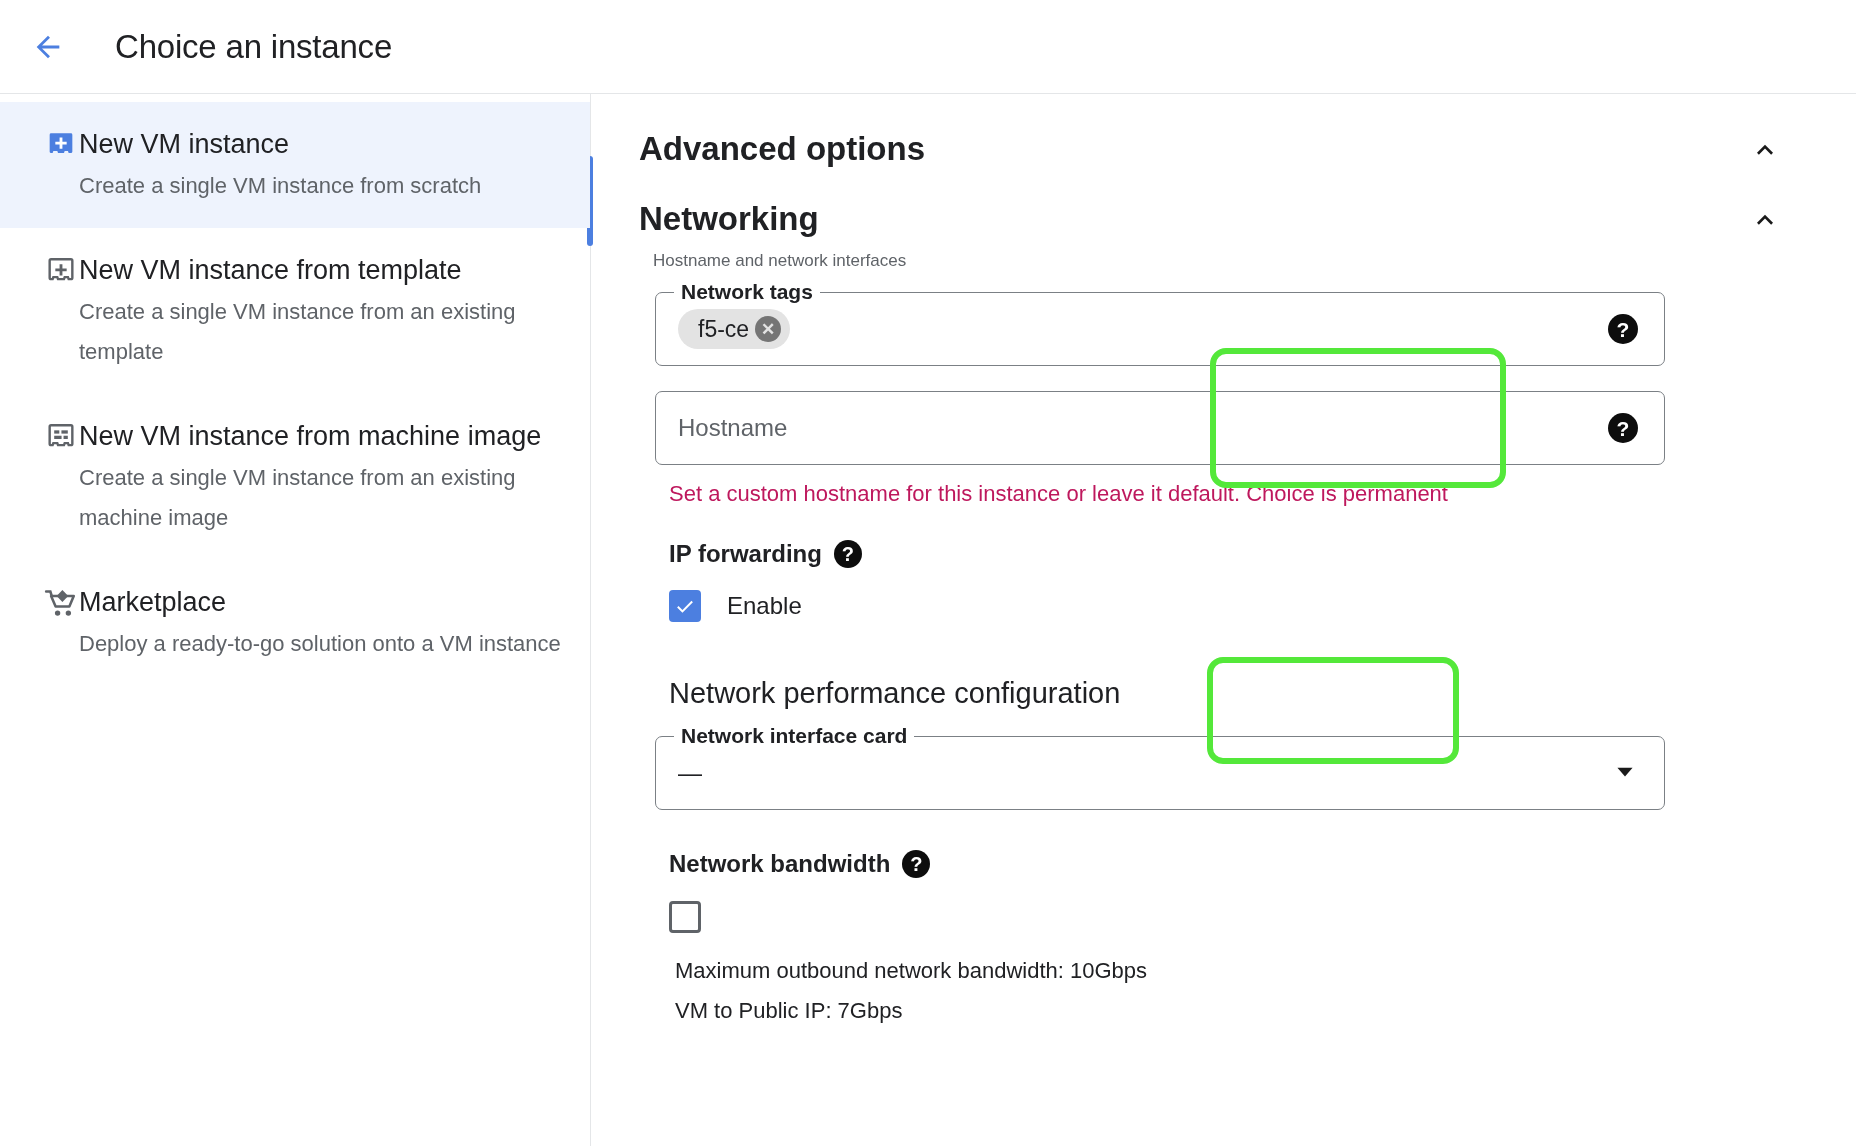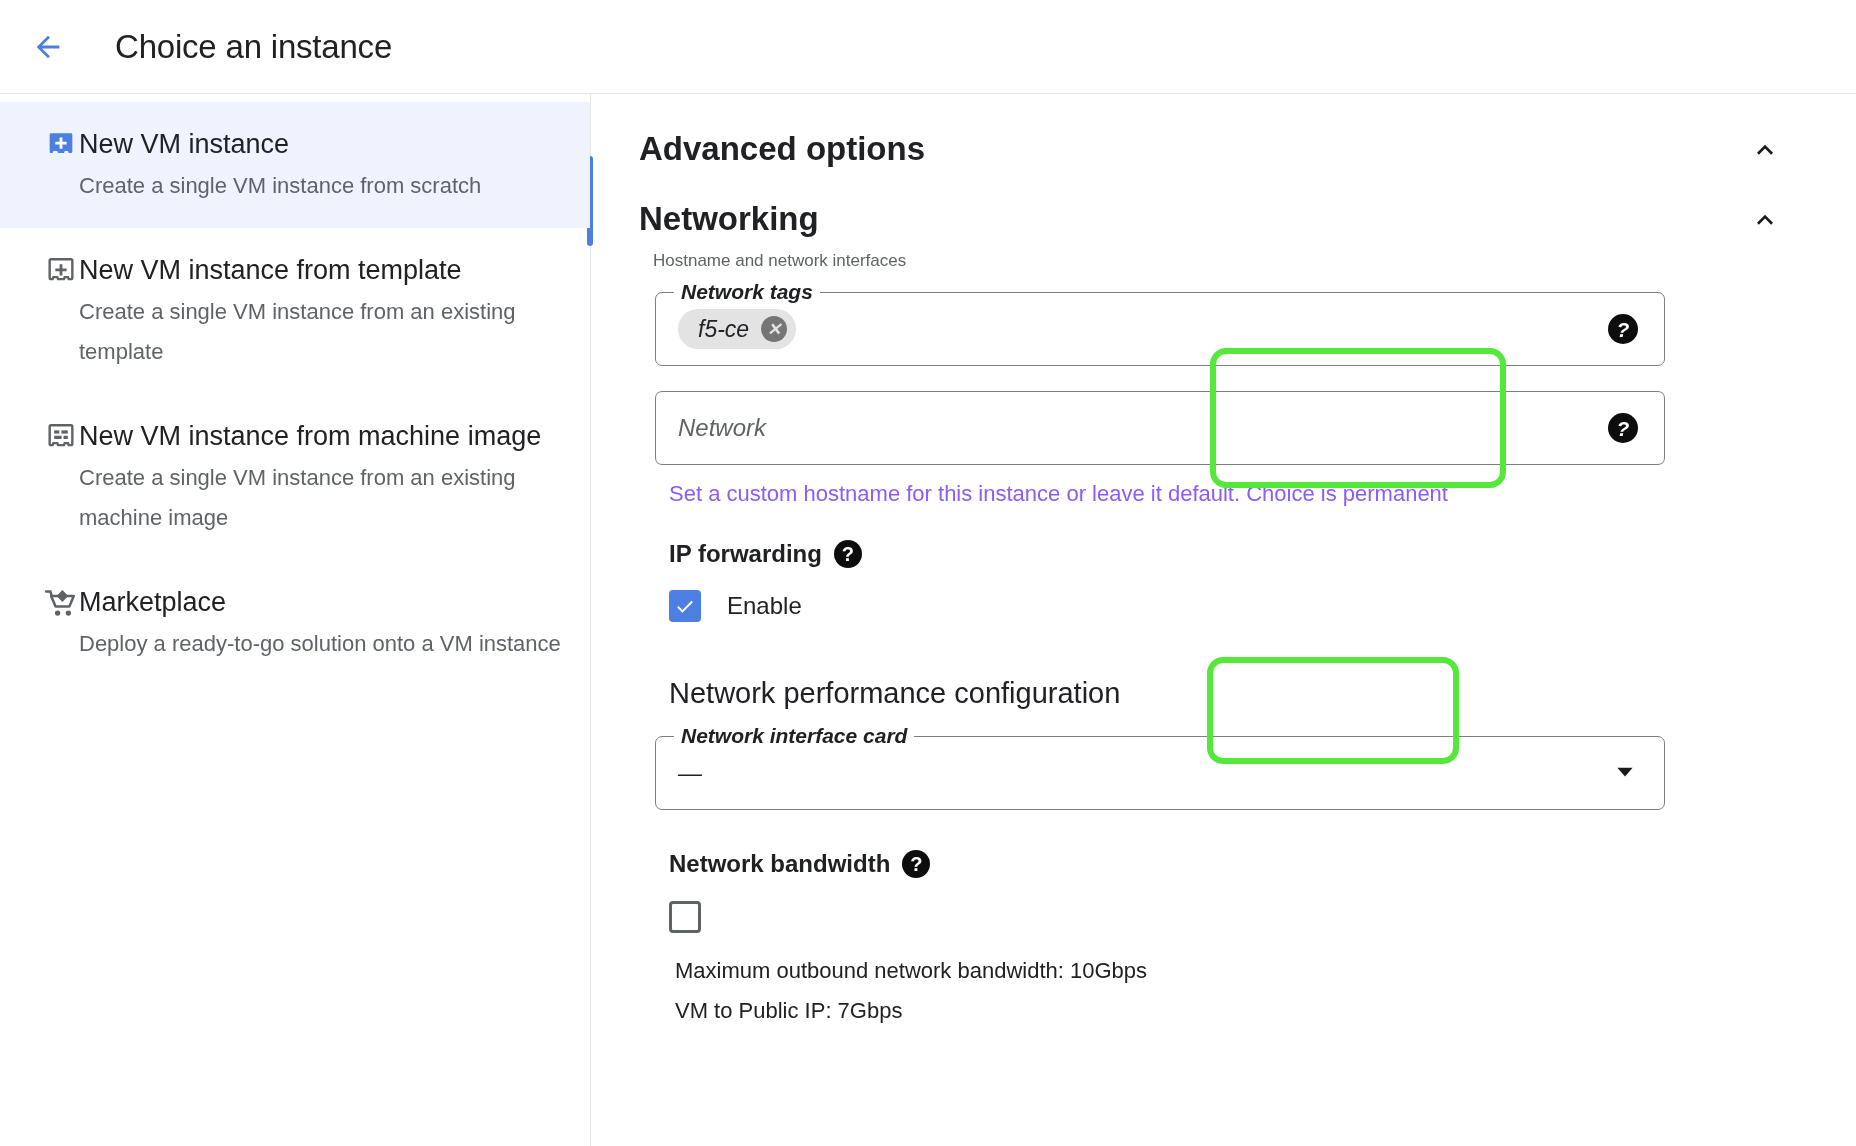--- a/index.html
+++ b/index.html
@@ -128,21 +128,20 @@
     width: 1010px;
     margin-left: 16px;
     margin-top: 21px;
     height: 74px;
     border: 1px solid #7b8085;
     border-radius: 7px;
     display: flex;
     align-items: center;
     padding: 0 22px;
     background: #fff;
-    font-style: italic;
   }
   .field-label {
     position: absolute;
     top: -12px;
     left: 18px;
     background: #fff;
     padding: 0 7px;
     font-size: 21px;
     font-weight: 700;
     color: #202124;
@@ -185,21 +184,21 @@
     justify-content: center;
     margin-left: 12px;
     vertical-align: middle;
     cursor: pointer;
     line-height: 1;
   }
 
   .chip {
     display: inline-flex;
     align-items: center;
-    gap: 12px;
+    gap: 6px;
     background: #e3e3e3;
     border-radius: 20px;
     height: 40px;
     padding: 0 9px 0 20px;
     font-size: 23px;
     color: #202124;
   }
   .chip-x {
     width: 26px; height: 26px;
     border-radius: 50%;
@@ -209,21 +208,21 @@
     font-weight: 700;
     display: flex;
     align-items: center;
     justify-content: center;
     cursor: pointer;
     line-height: 1;
   }
 
   .helper-text {
     font-size: 22px;
-    color: #8b5cf6;
+    color: #be185d;
     margin-left: 30px;
     margin-top: 16px;
   }
 
   
   .hl {
     position: absolute;
     border: 6px solid #54e83a;
     border-radius: 16px;
     pointer-events: none;
@@ -373,21 +372,21 @@
     <div class="field">
       <div class="field-label">Network tags</div>
       <div class="chip">
         <span>f5-ce</span>
         <span class="chip-x">✕</span>
       </div>
       <div class="help-icon">?</div>
     </div>
 
     <div class="field" style="margin-top:25px;">
-      <div class="field-placeholder">Network</div>
+      <div class="field-placeholder">Hostname</div>
       <div class="help-icon">?</div>
     </div>
 
     <div class="helper-text">Set a custom hostname for this instance or leave it default. Choice is permanent</div>
 
     <div style="margin-left:30px; margin-top:33px;">
       <div class="block-label">
         <span>IP forwarding</span>
         <span class="help-inline">?</span>
       </div>

